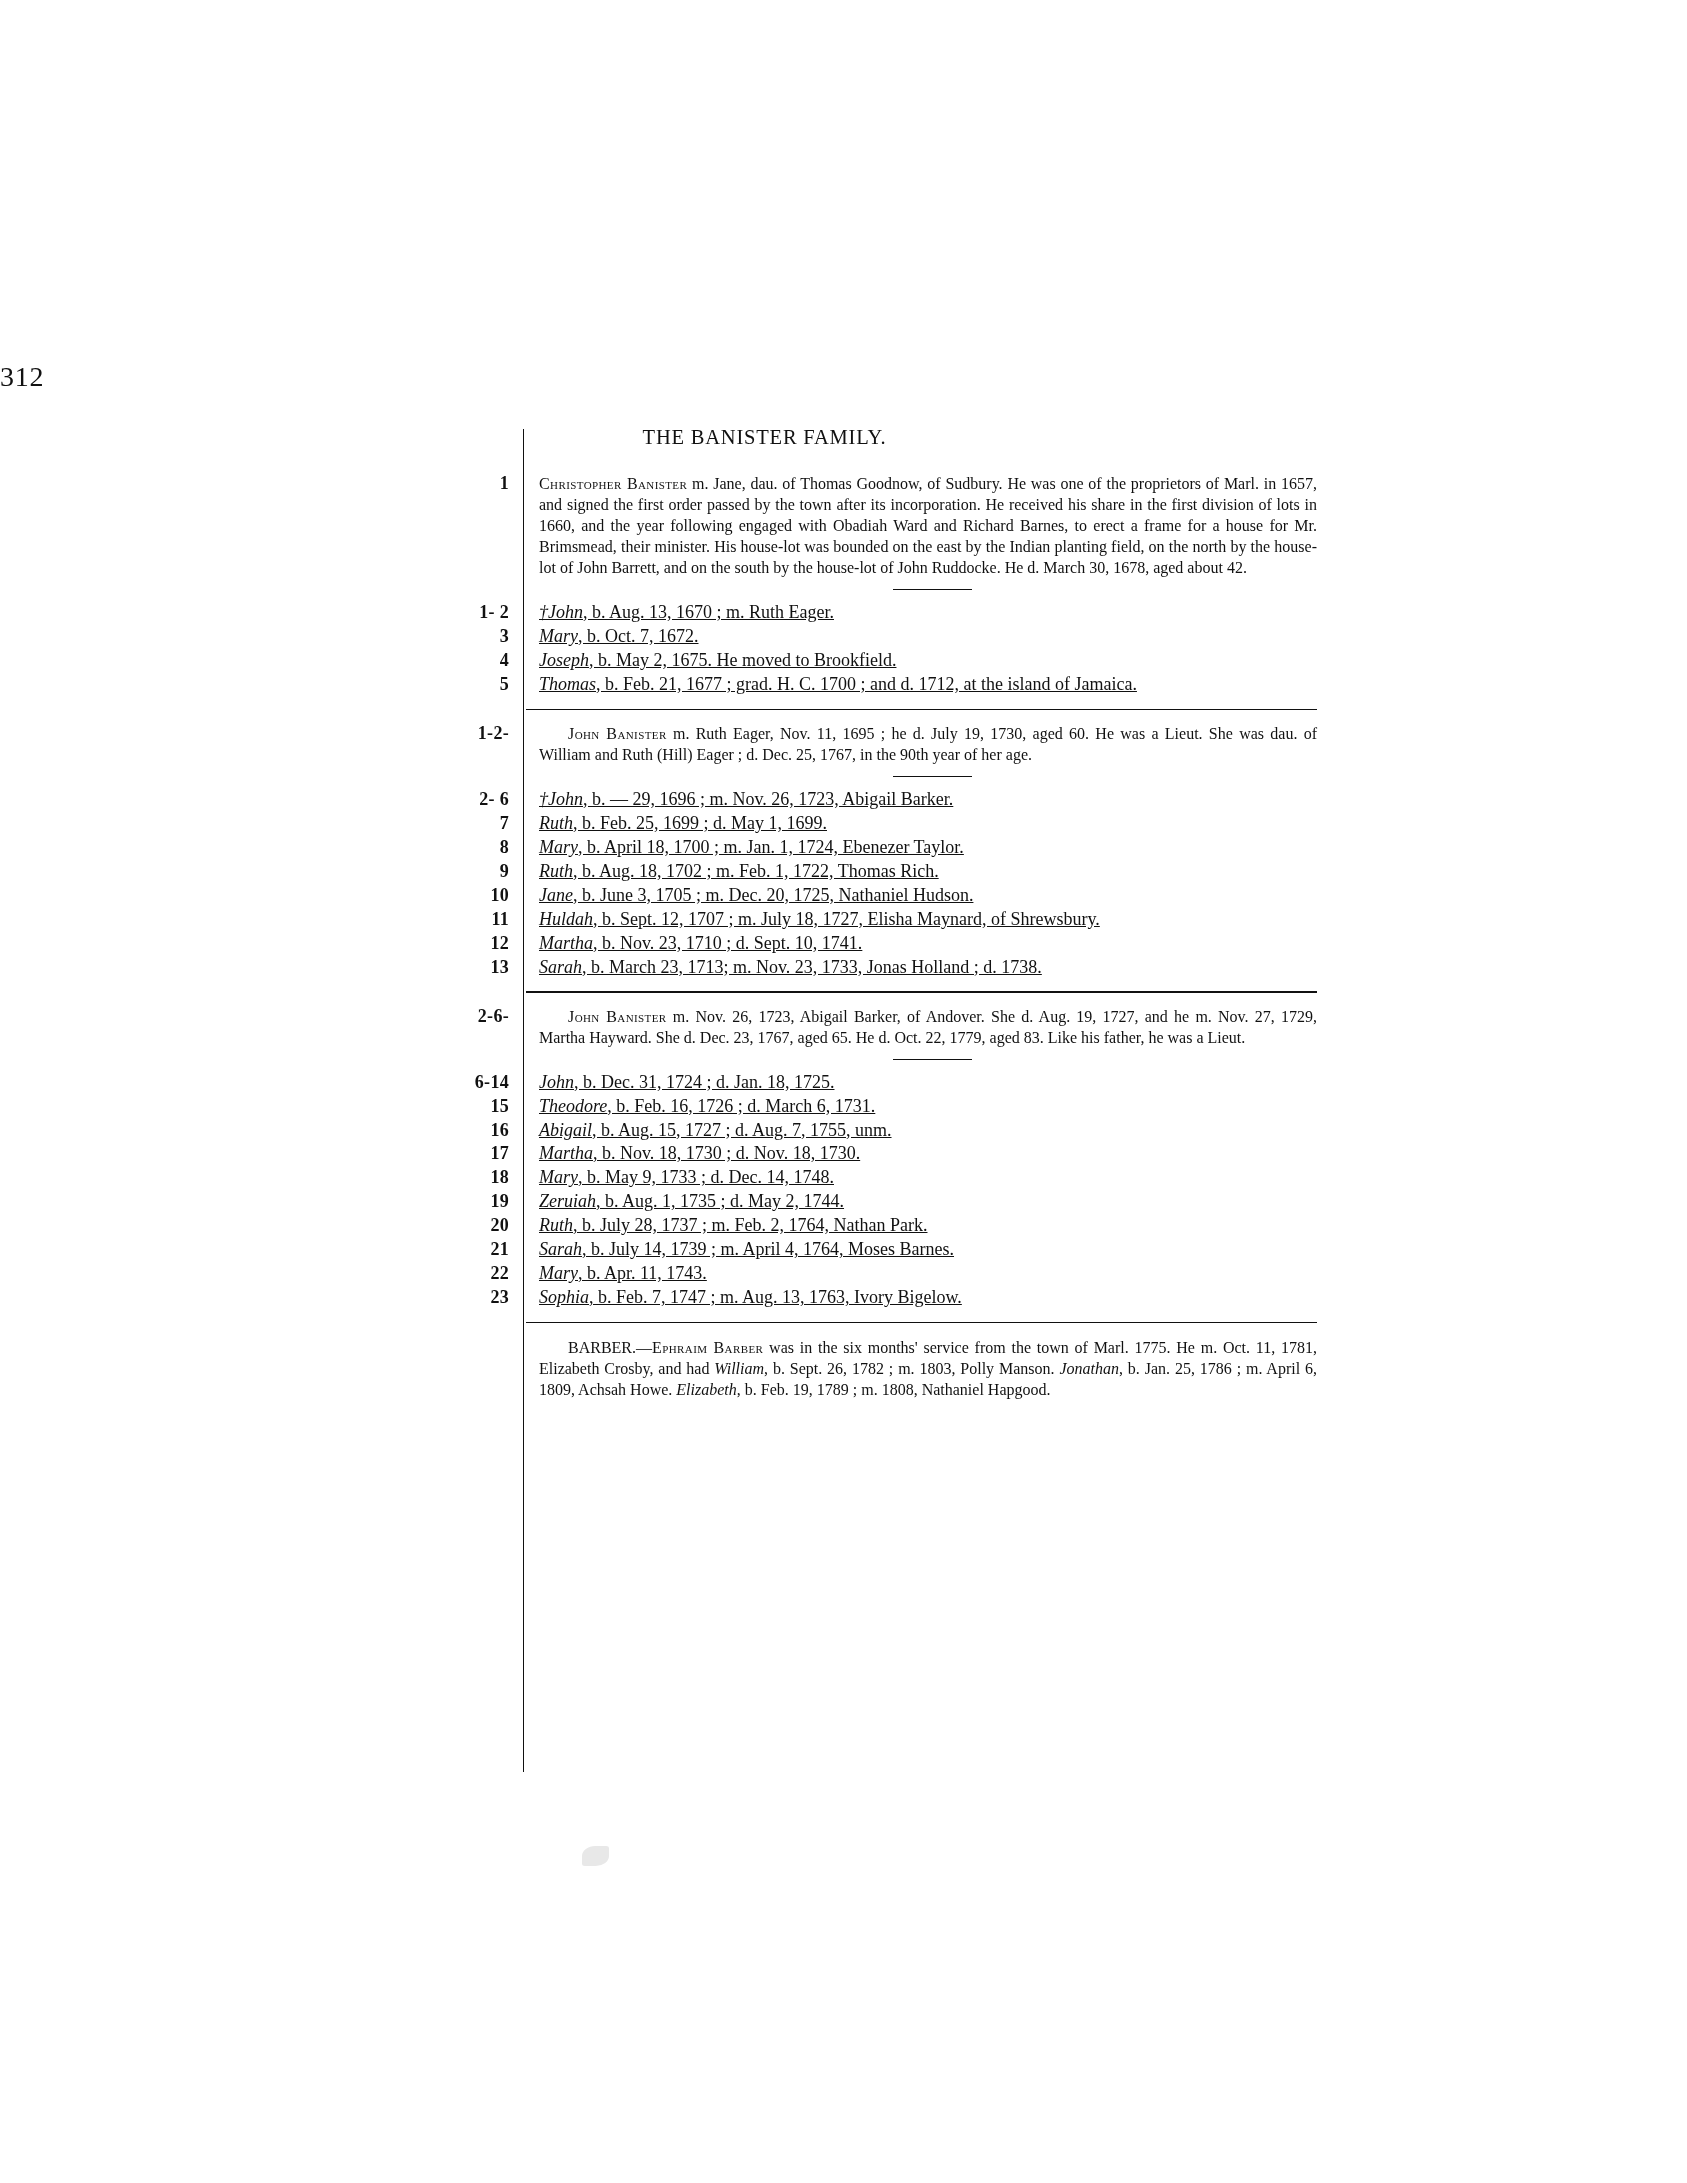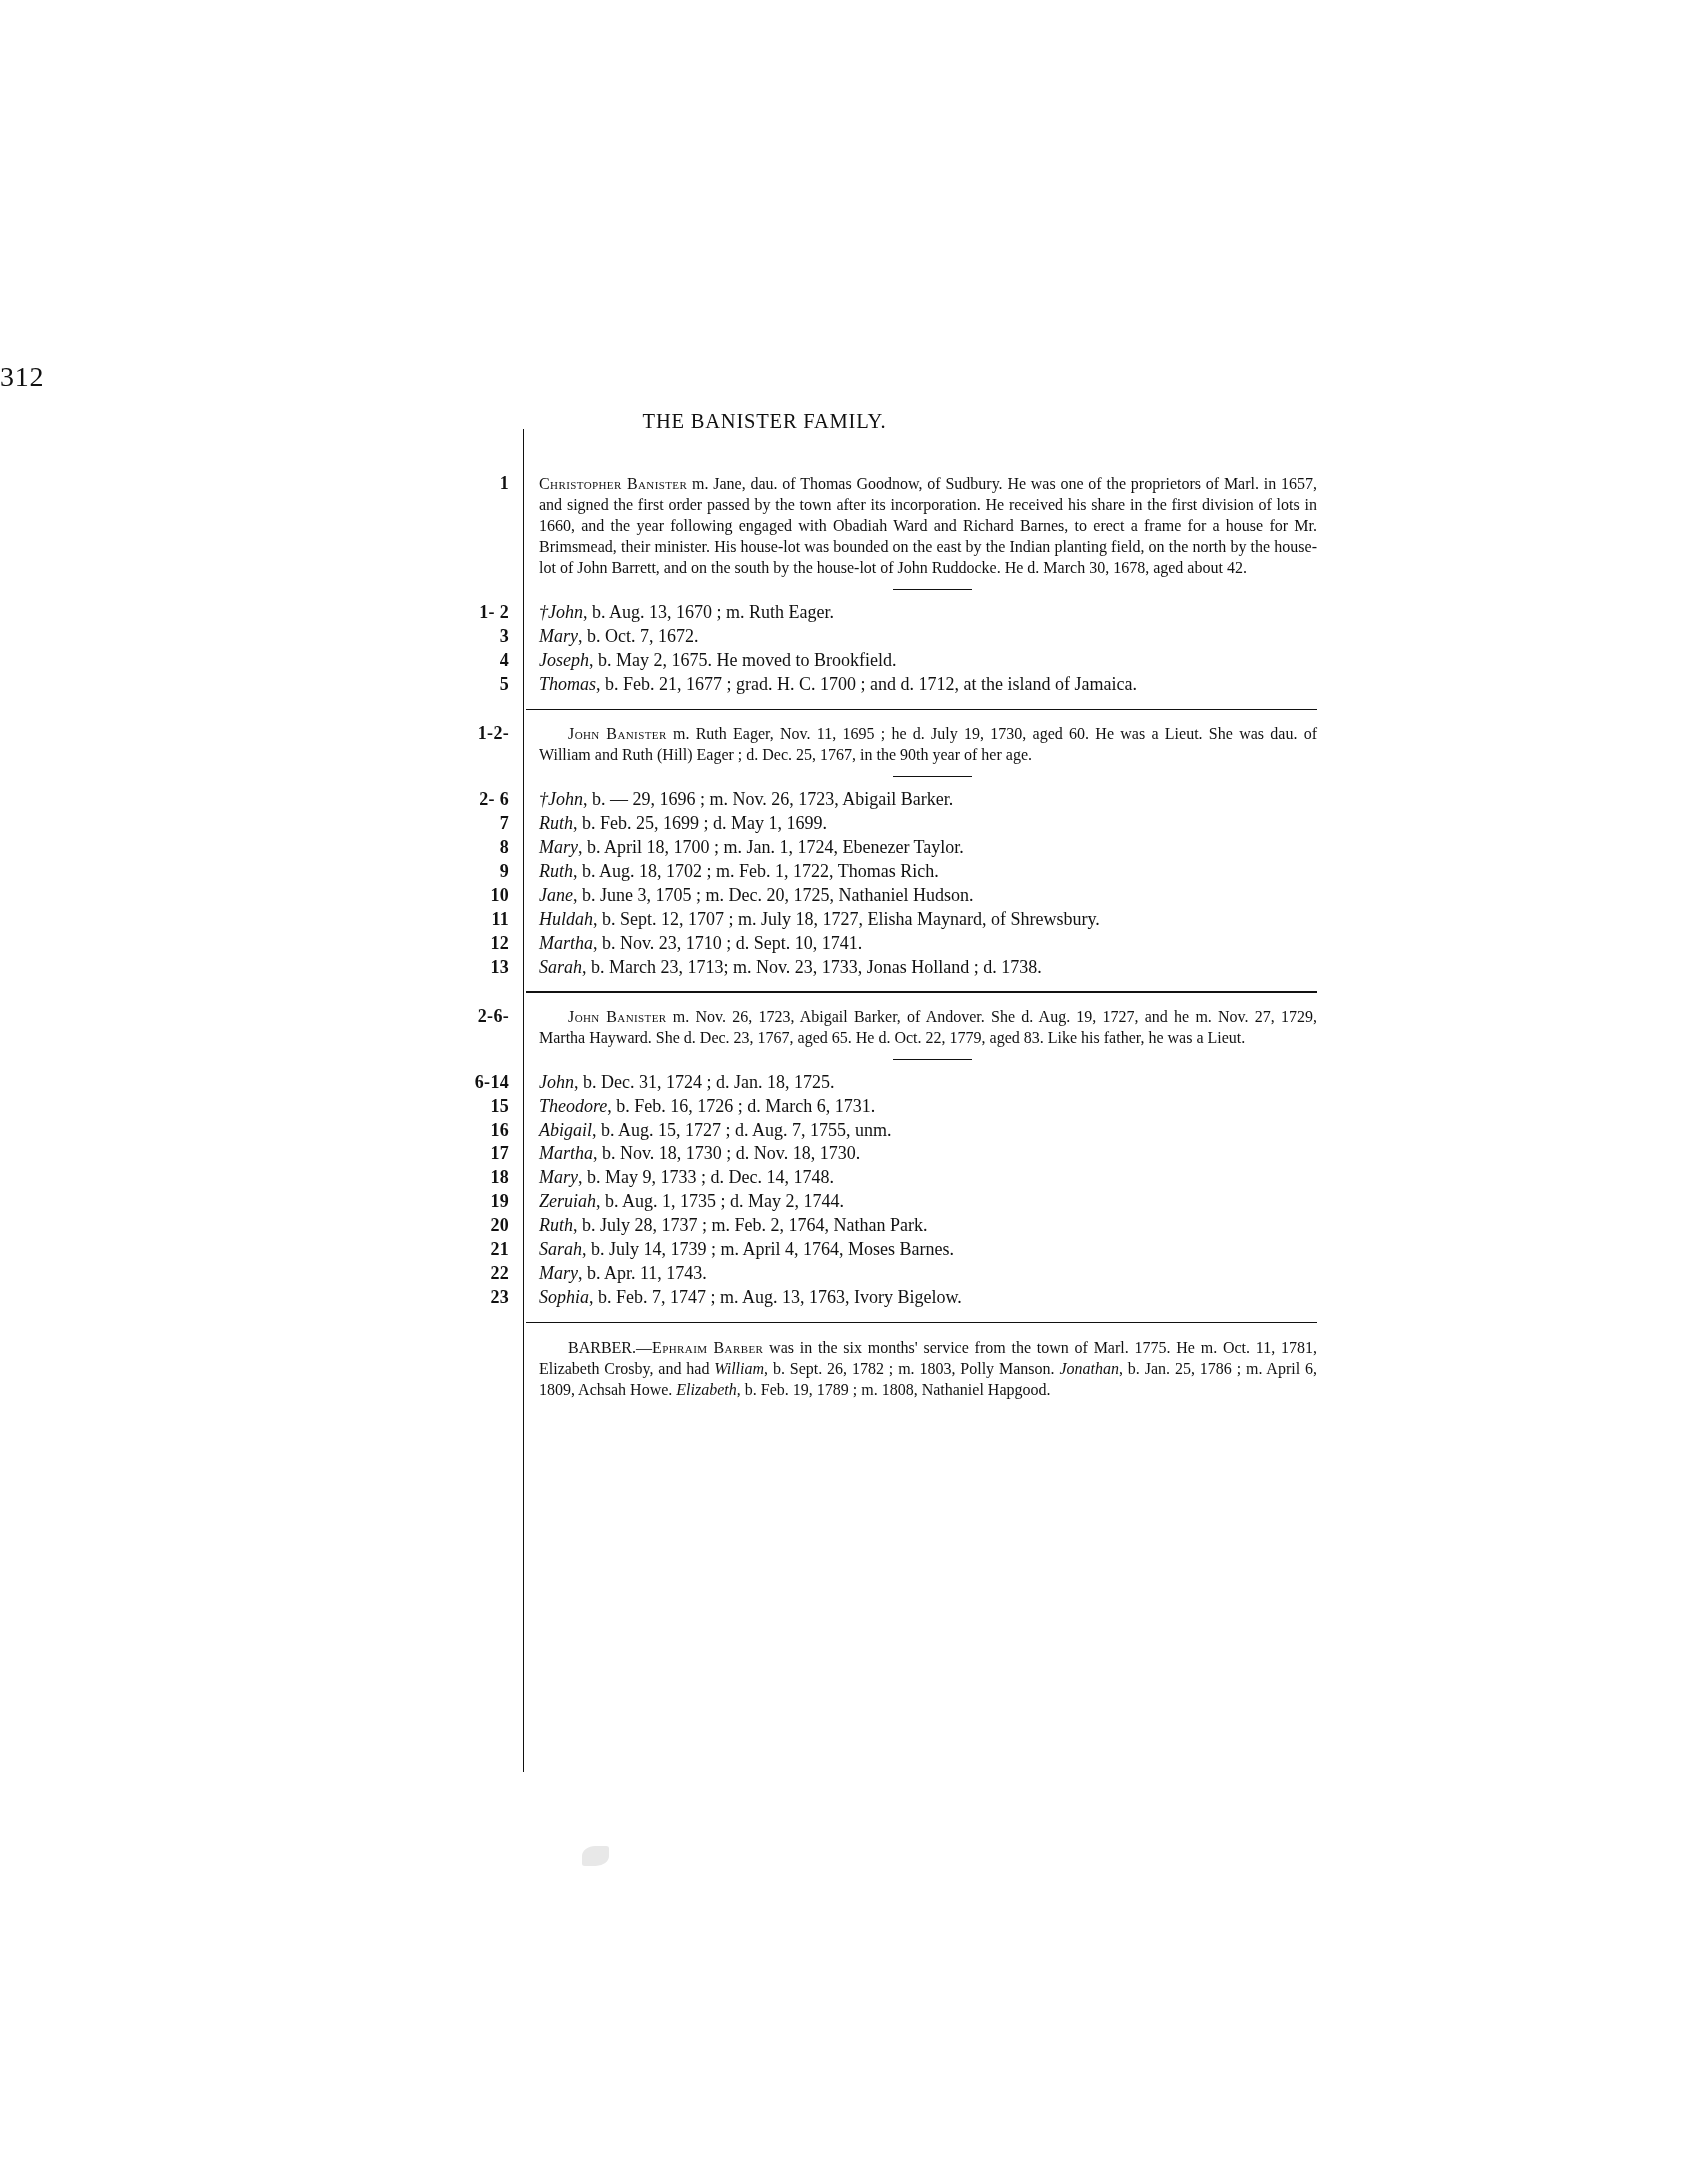--- a/index.html
+++ b/index.html
@@ -24,21 +24,21 @@
   .page-number {
     position: absolute;
     top: 361px;
     left: 0;
     width: 1687px;
     font-size: 28px;
     letter-spacing: 0.7px;
   }
   .title {
     position: absolute;
-    top: 410px;
+    top: 426px;
     left: 0;
     width: 1529px;
     text-align: center;
     font-size: 20.5px;
     letter-spacing: 0.8px;
   }
   
   .rule {
     position: absolute;
     left: 523px;
@@ -80,20 +80,21 @@
   .para.indent {
     text-indent: 29px;
   }
   .hang {
     margin-left: 539px;
     margin-right: 370px;
     font-size: 18px;
     line-height: 1.33;
     padding-left: 26.5px;
     text-indent: -26.5px;
+    text-decoration: underline;
   }
   .sc {
     font-variant: small-caps;
     letter-spacing: 0.4px;
   }
   .it {
     font-style: italic;
   }
   .divider {
     margin-left: 893px;

